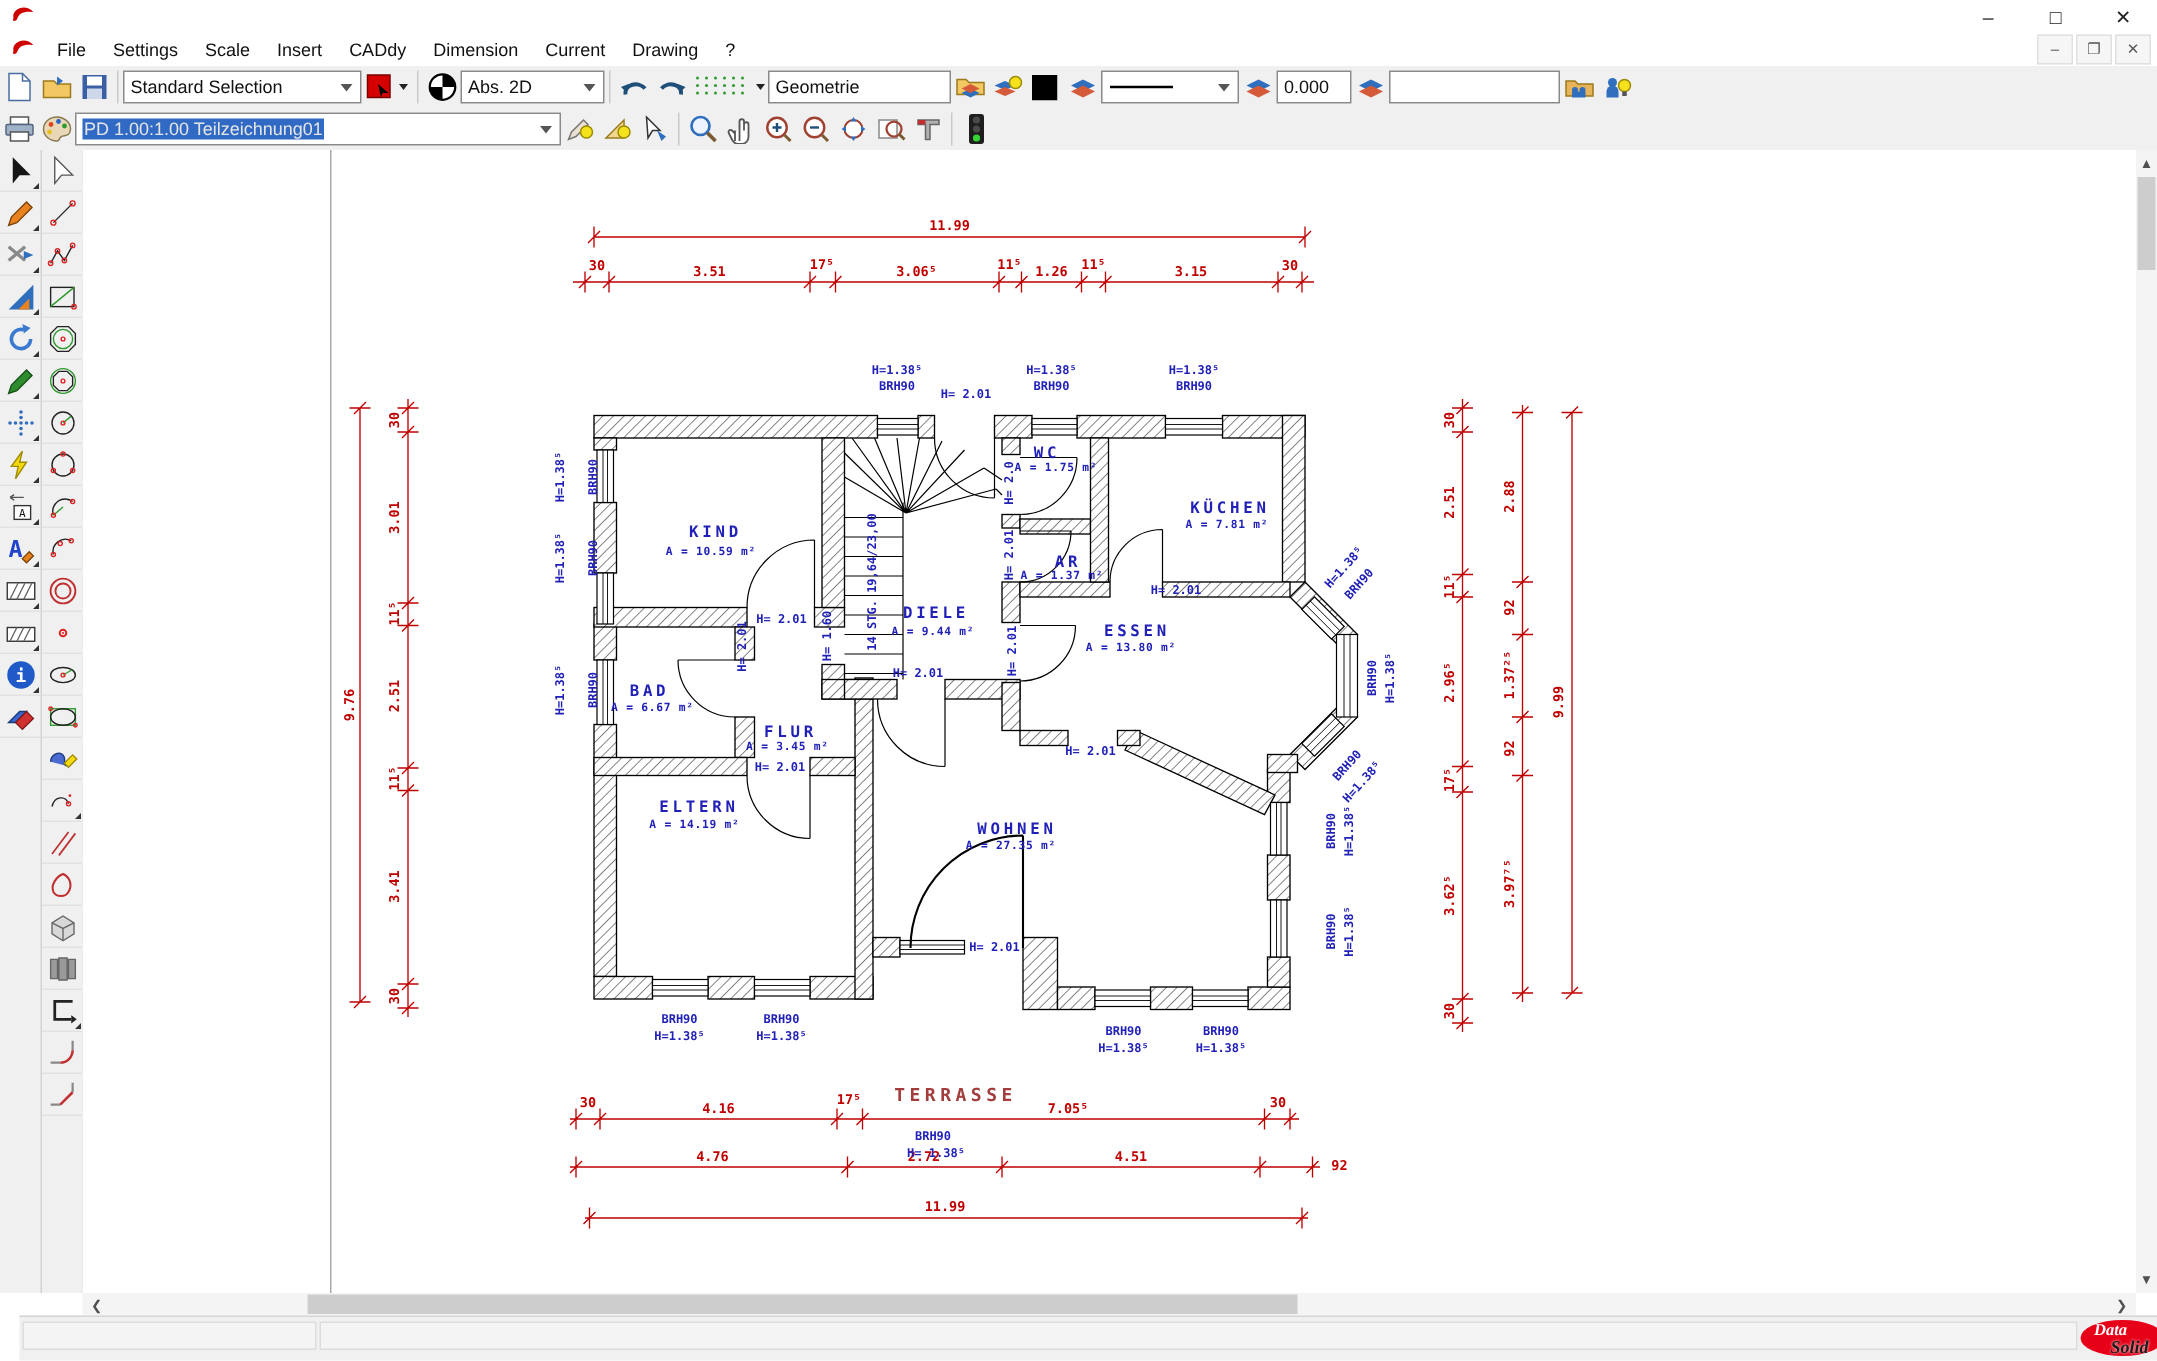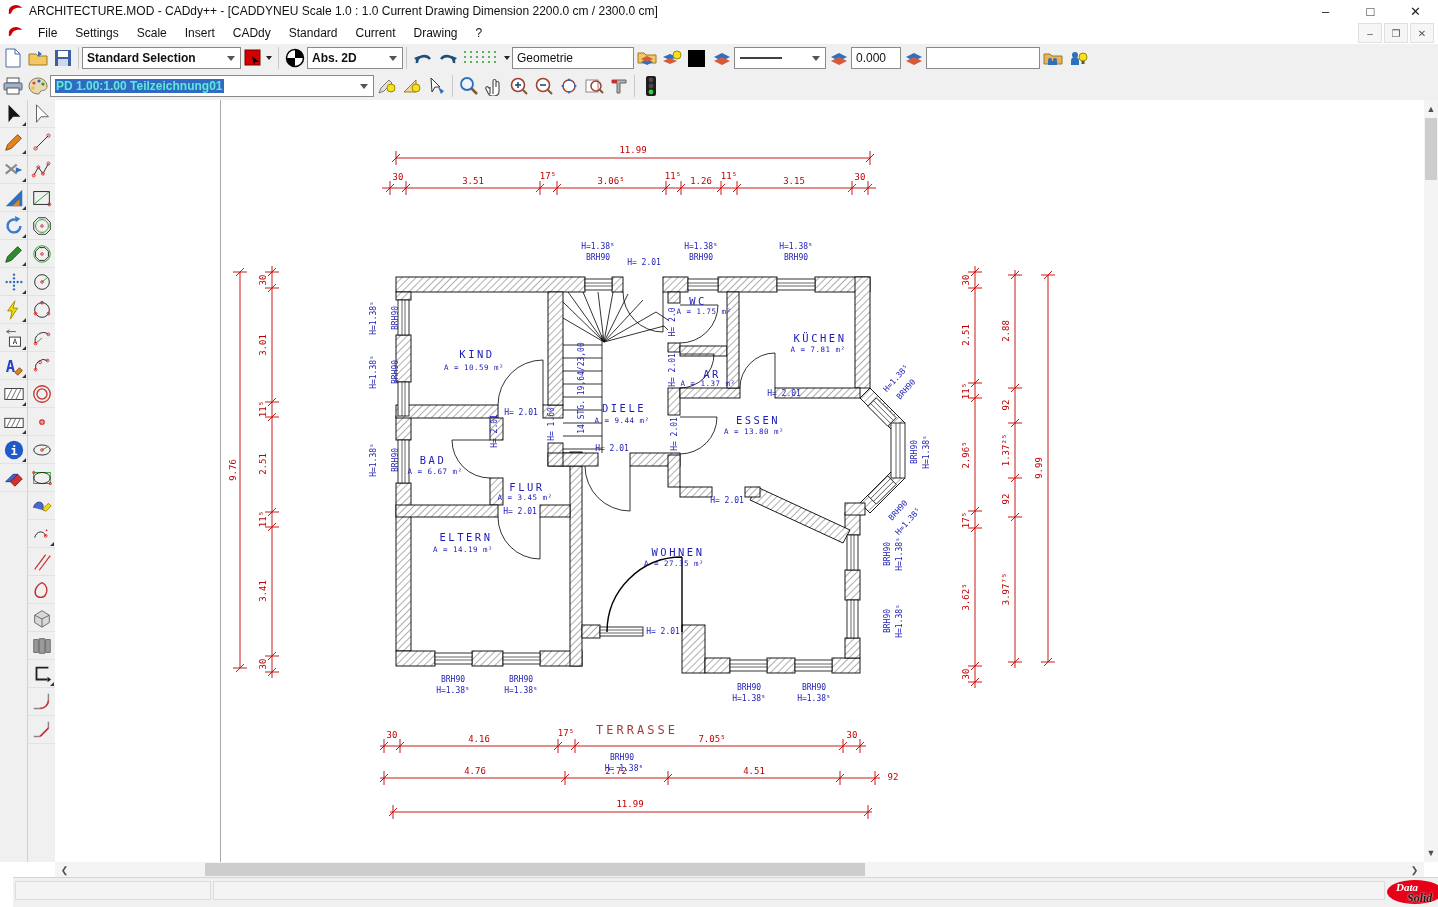--- a/index.html
+++ b/index.html
@@ -20,38 +20,38 @@
   .mdibtn{width:22px;height:18px;display:flex;align-items:center;justify-content:center;
     font-size:10px;color:#555;border:1px solid #e0e0e0;margin-left:2px;background:#f6f6f6;}
   
   .toolbar{position:absolute;left:0;width:1438px;height:28px;background:#f0f0f0;
     display:flex;align-items:center;border-bottom:1px solid #d9d9d9;}
   .tb1{top:44px;} .tb2{top:72px;}
   .tbtn{width:25px;height:24px;display:flex;align-items:center;justify-content:center;flex:0 0 auto;}
   .sep{width:1px;height:22px;background:#c9c9c9;margin:0 3px;flex:0 0 auto;}
   .combo,.tinput{background:#fff;border:1px solid #8a8a8a;height:20px;font-size:12px;
     display:flex;align-items:center;padding:0 4px;position:relative;flex:0 0 auto;color:#111;}
-  .combo{padding-right:18px;font-weight:bold;}
+  .combo{padding-right:18px;}
   .chev{position:absolute;right:5px;top:8px;width:0;height:0;border-left:4px solid transparent;
     border-right:4px solid transparent;border-top:5px solid #555;}
   .ddarrow{width:0;height:0;border-left:3px solid transparent;border-right:3px solid transparent;
     border-top:4px solid #222;margin-left:2px;}
-  .sel-text{background:#316ac5;color:#5eead4;padding:0 1px;}
+  .sel-text{background:#316ac5;color:#e5e5e5;padding:0 1px;}
   
   .toolcol{position:absolute;left:0;top:100px;width:55px;height:762px;background:#f0f0f0;
     border-right:1px solid #b8b8b8;}
   .tc-div{position:absolute;left:27px;top:0;width:1px;height:762px;background:#d2d2d2;}
   .tcell{width:27px;height:27px;display:flex;align-items:center;justify-content:center;
     border-bottom:1px solid #e2e2e2;position:relative;}
   .tcol{position:absolute;top:0;display:flex;flex-direction:column;}
   .c1{left:0;} .c2{left:28px;}
   .corner:after{content:"";position:absolute;right:1px;bottom:1px;width:0;height:0;
     border-left:4px solid transparent;border-bottom:4px solid #333;}
   
-  .canvas{position:absolute;left:55px;top:100px;width:1369px;height:762px;background:#fff;overflow:hidden;}
+  .canvas{position:absolute;left:55px;top:100px;width:1369px;height:762px;background:#fff;overflow:hidden;font-weight:bold;}
   .pageline{position:absolute;left:165px;top:0;width:1px;height:762px;background:#a8a8a8;}
   
   .hscroll{position:absolute;left:55px;top:862px;width:1369px;height:15px;background:#f4f4f4;}
   .vscroll{position:absolute;left:1424px;top:100px;width:14px;height:762px;background:#f4f4f4;}
   .sb-arrow{position:absolute;display:flex;align-items:center;justify-content:center;
     color:#505050;font-size:9px;background:#f4f4f4;}
   .sb-thumb{position:absolute;background:#cdcdcd;}
   
   .statusbar{position:absolute;left:13px;top:877px;width:1436px;height:30px;background:#f0f0f0;
     border-top:1px solid #d5d5d5;}
@@ -79,40 +79,39 @@
 </style>
 </head>
 <body>
 
 <div class="titlebar">
   <span class="appicon">
     <svg width="15" height="12" viewBox="0 0 15 12">
         <path d="M1 8C0 4 4 1 8 1c4 0 6 3 6 3S9 3 6 5C3 7 4 10 1.5 10 .5 10 .5 9 1 8z" fill="#cf0000"></path>
       </svg>
   </span>
-  <span>ARCHITECTURE.MOD  -  CADdy++  - [CADDYNEU   Scale 1.0 : 1.0   Current Drawing Dimension 2200.0 cm / 2300.0 cm]</span>
   <div class="wbtns">
     <div class="wbtn">–</div>
     <div class="wbtn">□</div>
     <div class="wbtn">✕</div>
   </div>
 </div>
 
 <div class="menubar">
   <span class="appicon">
     <svg width="15" height="12" viewBox="0 0 15 12">
         <path d="M1 8C0 4 4 1 8 1c4 0 6 3 6 3S9 3 6 5C3 7 4 10 1.5 10 .5 10 .5 9 1 8z" fill="#cf0000"></path>
       </svg>
   </span>
   <span class="menu-item">File</span>
   <span class="menu-item">Settings</span>
   <span class="menu-item">Scale</span>
   <span class="menu-item">Insert</span>
   <span class="menu-item">CADdy</span>
-  <span class="menu-item">Standard</span>
+  <span class="menu-item">Dimension</span>
   <span class="menu-item">Current</span>
   <span class="menu-item">Drawing</span>
   <span class="menu-item">?</span>
   <div class="mdibtns">
     <span class="mdibtn">–</span>
     <span class="mdibtn">❐</span>
     <span class="mdibtn">✕</span>
   </div>
 </div>
 

